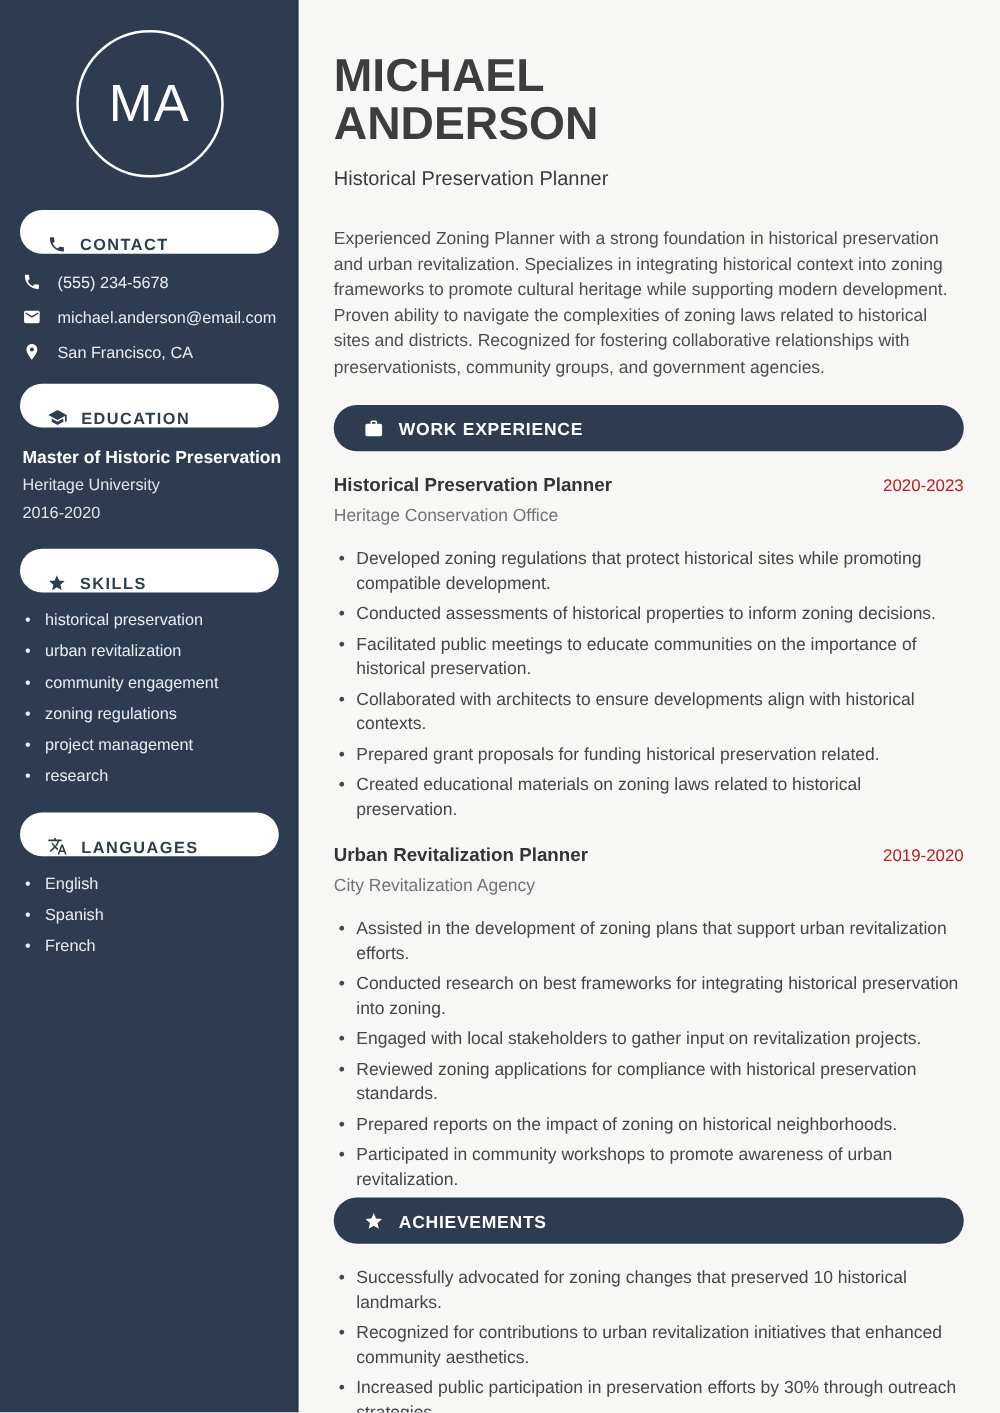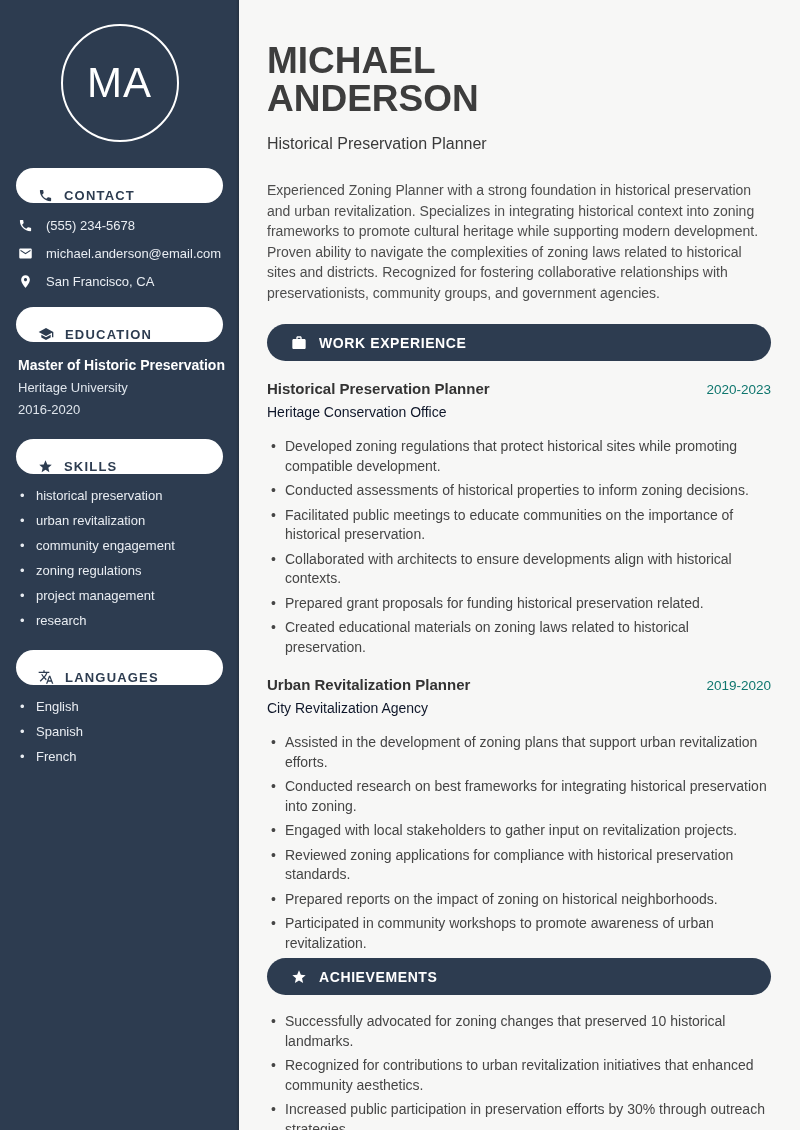--- a/index.html
+++ b/index.html
@@ -59,22 +59,22 @@
   .main-pill {
     margin-top:21px; height:37px; border-radius:18.5px;
     background:#2d3c50; color:#ffffff;
     display:flex; align-items:center; gap:12px; padding-left:24px;
     font-weight:bold; font-size:14px; letter-spacing:0.6px;
   }
   .main-pill .icon svg { fill:#ffffff; }
 
   .job-head { margin-top:19px; display:flex; justify-content:space-between; align-items:baseline; }
   .job-role { font-size:15px; font-weight:bold; color:#333333; }
-  .job-dates { font-size:13.5px; color:#0f766e; }
-  .job-company { margin-top:7px; font-size:14px; color:#0f172a; }
+  .job-dates { font-size:13.5px; color:#b91c1c; }
+  .job-company { margin-top:7px; font-size:14px; color:#737373; }
 
   ul.bullets { list-style:none; margin:17px 0 0 4px; }
   ul.bullets li {
     position:relative; padding-left:14px;
     font-size:14px; line-height:19.5px; color:#454545; margin-bottom:5px;
   }
   ul.bullets li::before { content:"•"; position:absolute; left:0; top:0; color:#454545; }
 
   .tight-pill { margin-top:3px; }
 </style>

